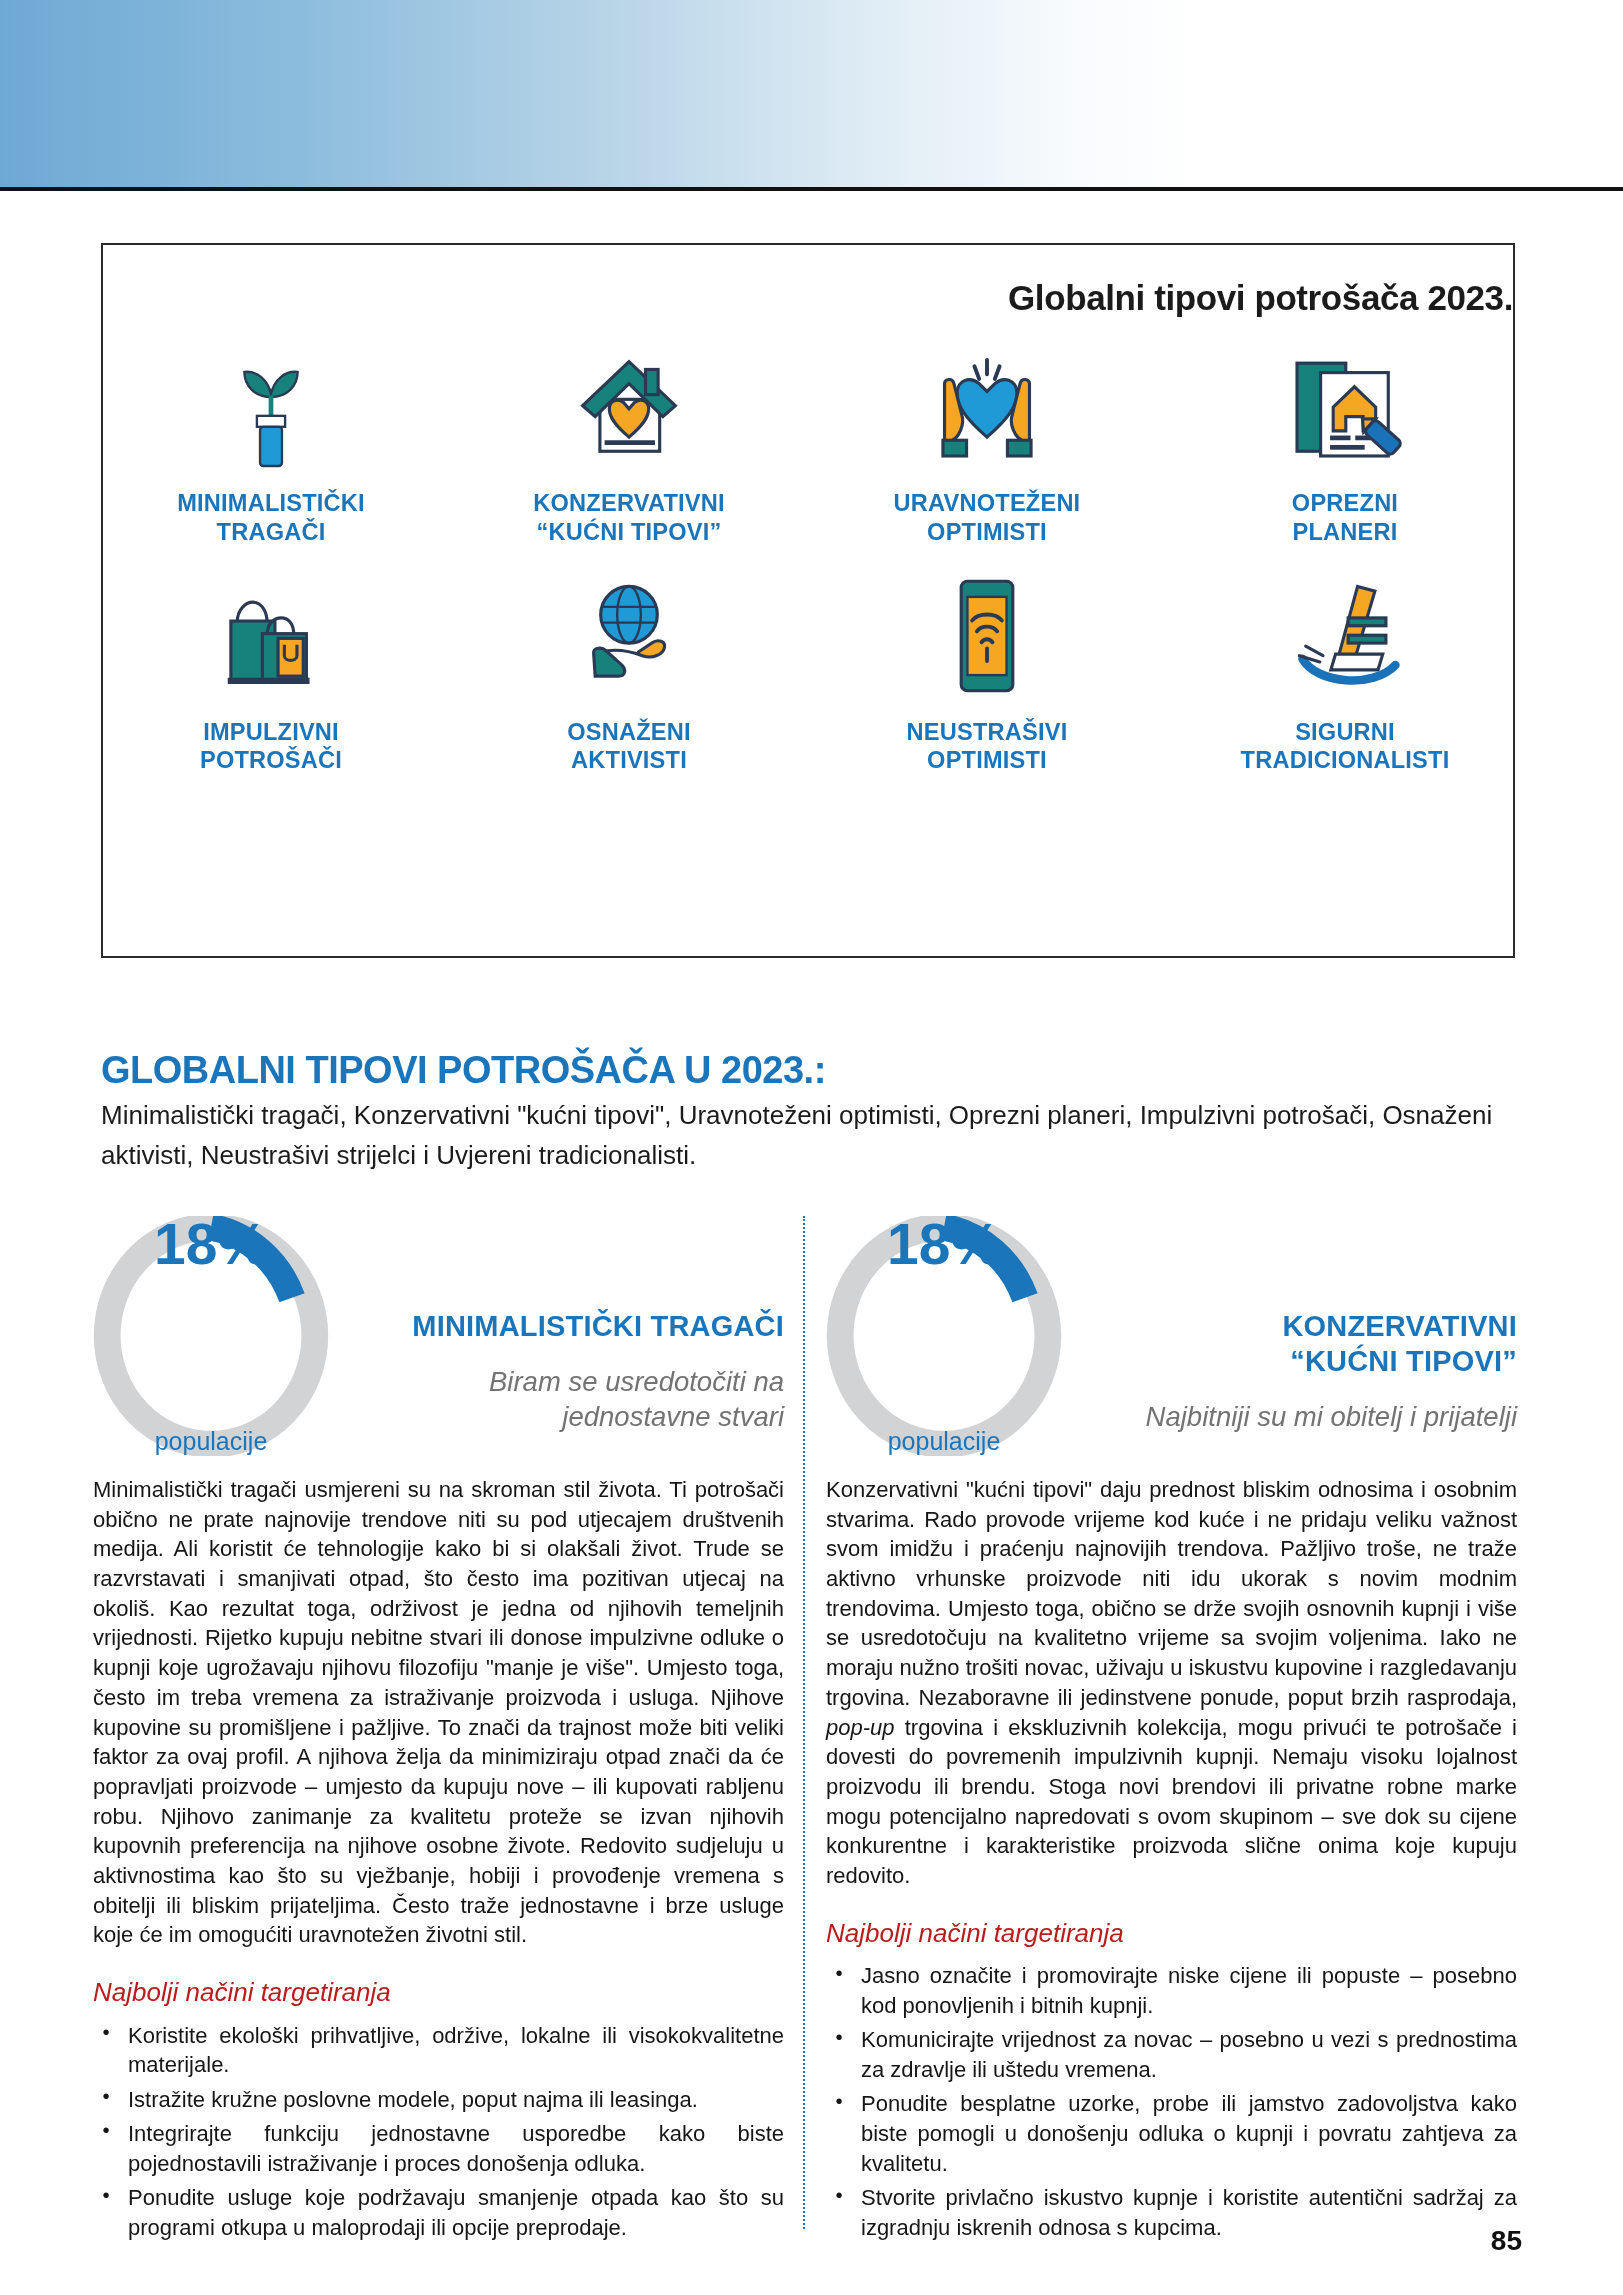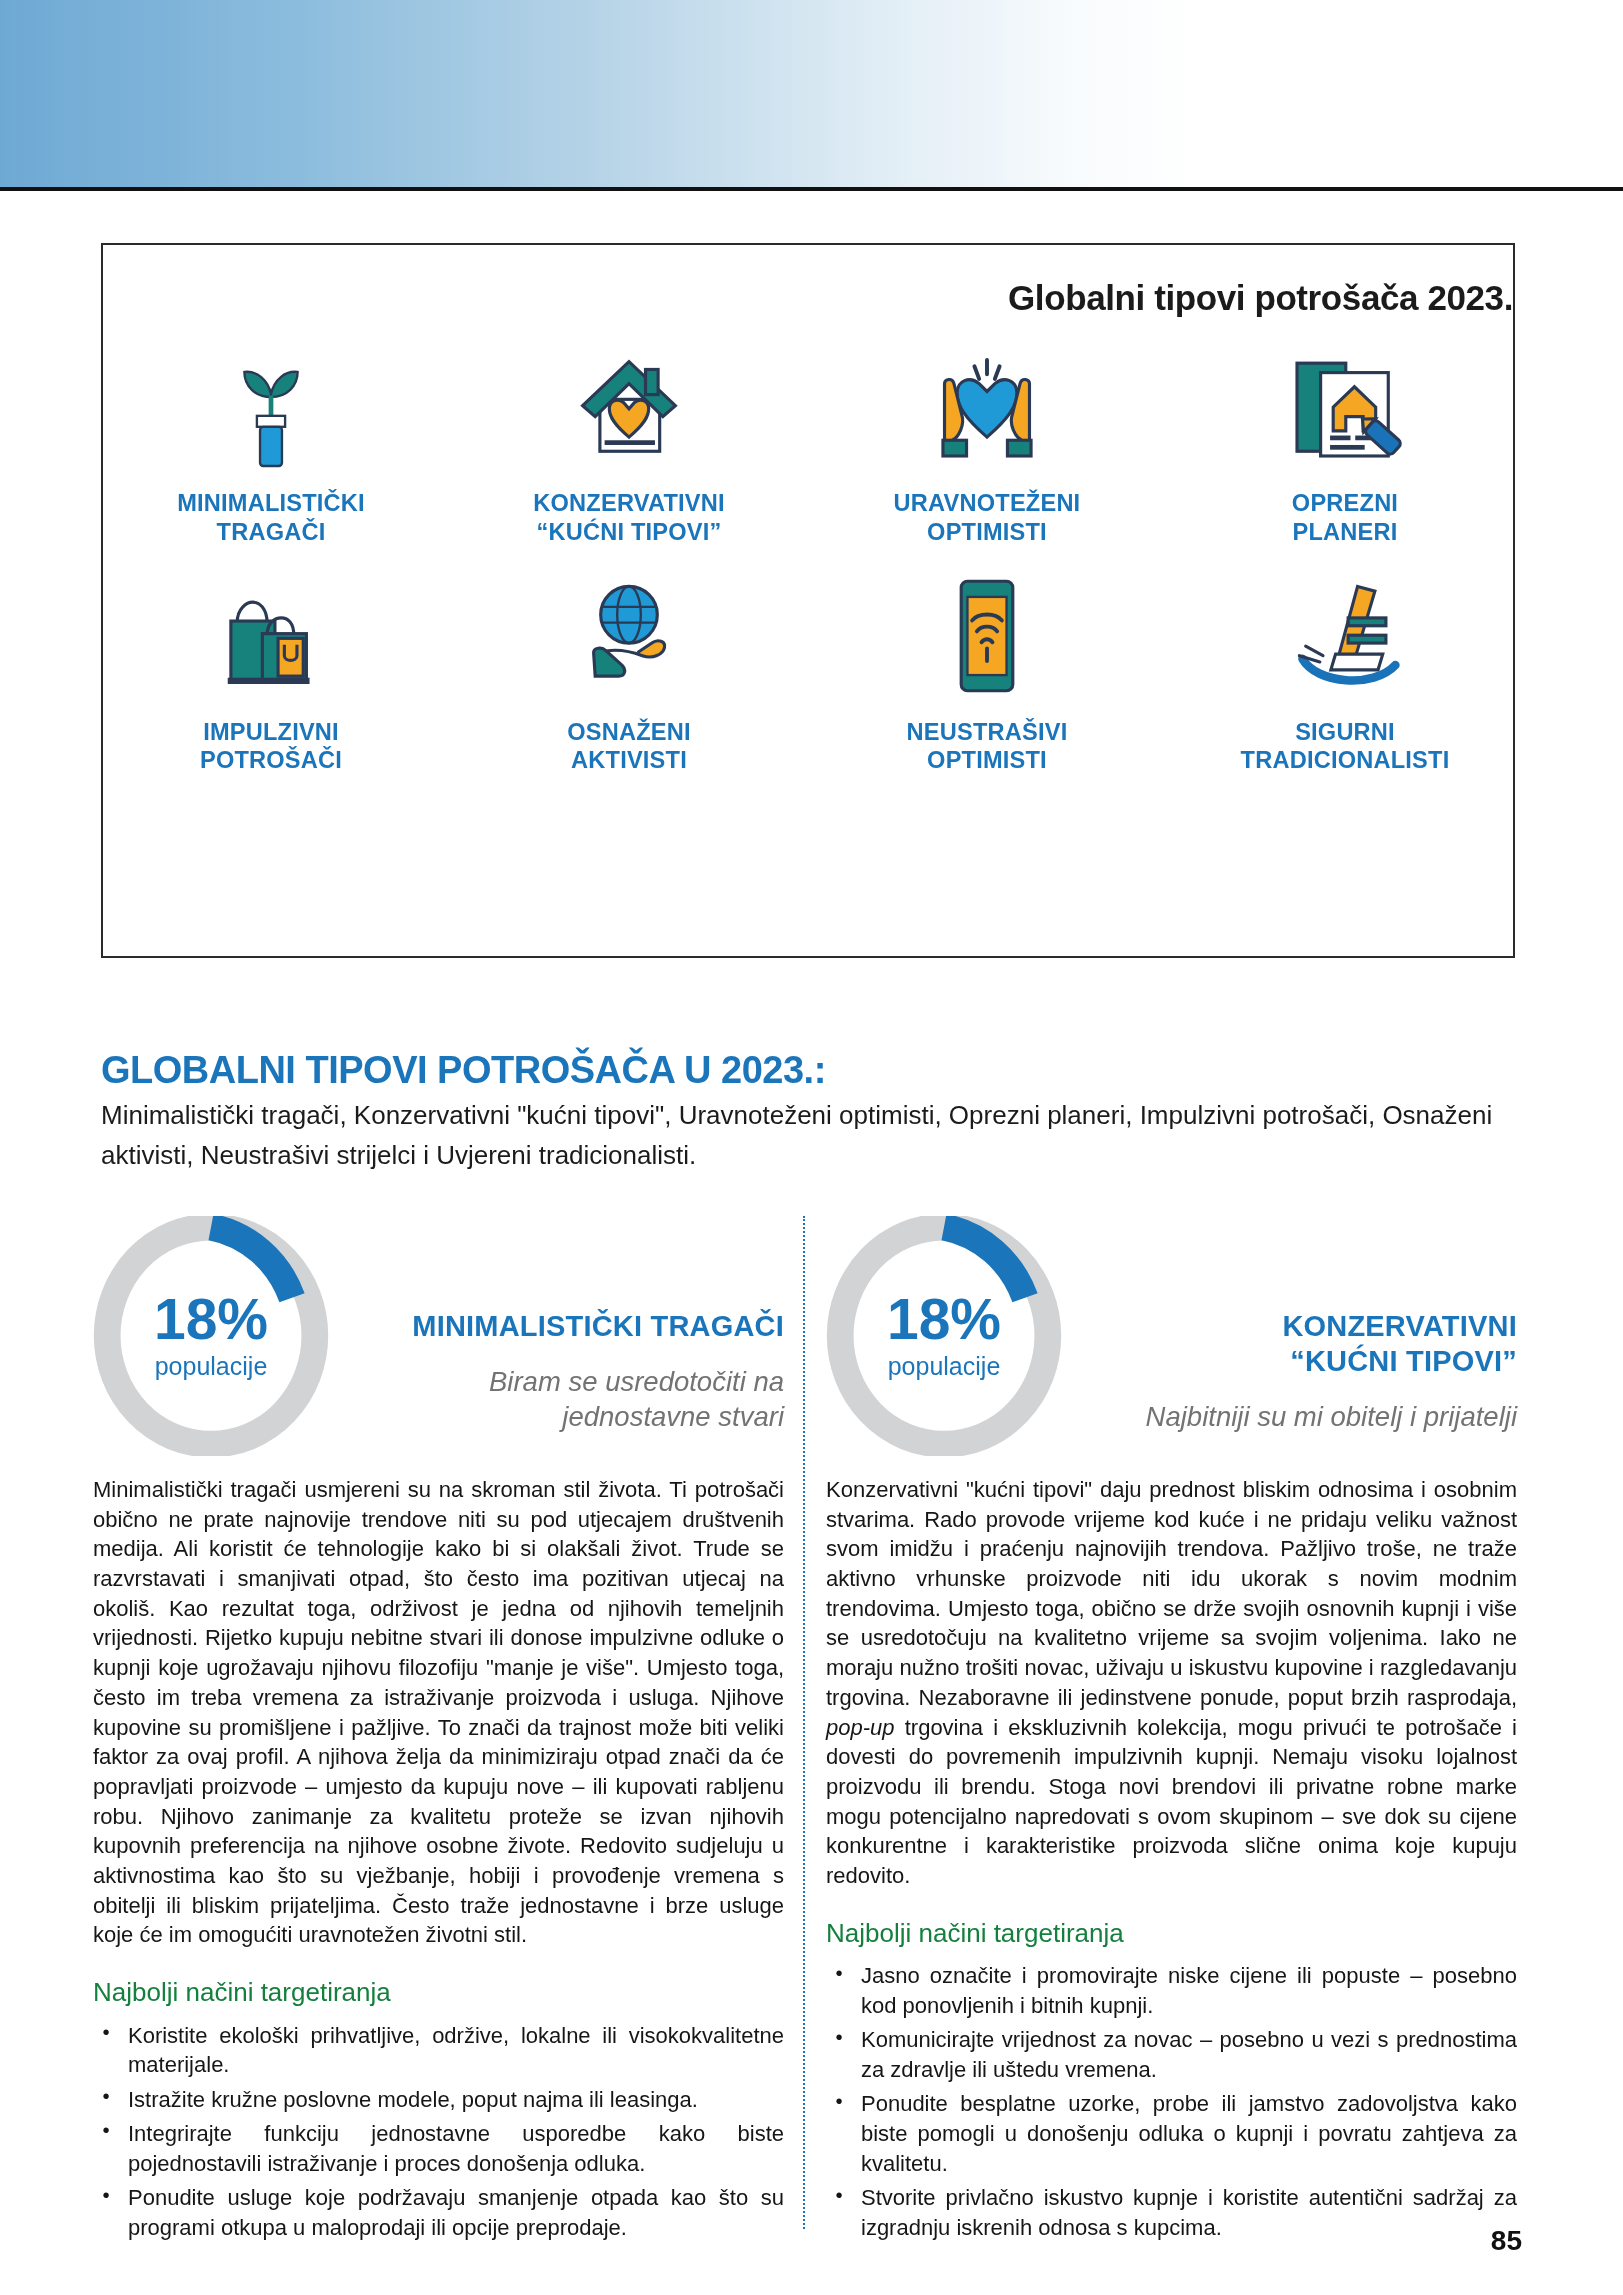--- a/index.html
+++ b/index.html
@@ -83,21 +83,21 @@
   .col-left{ left:93px; top:1216px; }
   .col-right{ left:826px; top:1216px; }
 
   .stat-row{ position:relative; height:259px; }
   .donut{ position:absolute; top:0; width:236px; height:240px; }
   .donut-left{ left:0; }
   .donut-right{ left:0; }
   .donut svg{ display:block; }
   .donut-center{
     position:absolute; left:0; top:0; width:236px; height:240px;
-    display:flex; flex-direction:column; align-items:center; justify-content:center;
+    display:flex; flex-direction:column; align-items:center; justify-content:space-between;
     pointer-events:none;
   }
   .donut-pct{ font-size:57px; font-weight:700; color:#1b75bb; line-height:1; }
   .donut-sub{ font-size:25px; color:#1b75bb; margin-top:4.7px; }
 
   .stat-text{ position:absolute; right:0; top:93px; width:440px; text-align:right; }
   .profile-name{
     color:#1b75bb; font-weight:700; font-size:29px; line-height:1.2;
     letter-spacing:0.2px; white-space:pre-line;
   }
@@ -105,21 +105,21 @@
     margin-top:20.4px; font-style:italic; font-size:27.5px; line-height:1.28; color:#737373;
     white-space:pre-line;
   }
 
   .body-p{
     font-size:22px; line-height:1.35; text-align:justify; color:#161616;
     margin:0;
   }
   .body-p em{ font-style:italic; }
   .target-head{
-    color:#15803d; font-weight:400; font-size:26px; margin-top:27px; margin-bottom:12.6px;
+    color:#b91c1c; font-weight:400; font-size:26px; margin-top:27px; margin-bottom:12.6px;font-style:italic;
   }
   ul.bullets{ margin:0; padding:0; list-style:none; }
   ul.bullets li{
     position:relative; padding-left:35px; margin-bottom:4.7px;
     font-size:22px; line-height:1.35; text-align:justify; color:#161616;
   }
   ul.bullets li:before{
     content:"•"; position:absolute; left:9.4px; top:-1.6px; font-size:20.4px; color:#161616;
   }
 

